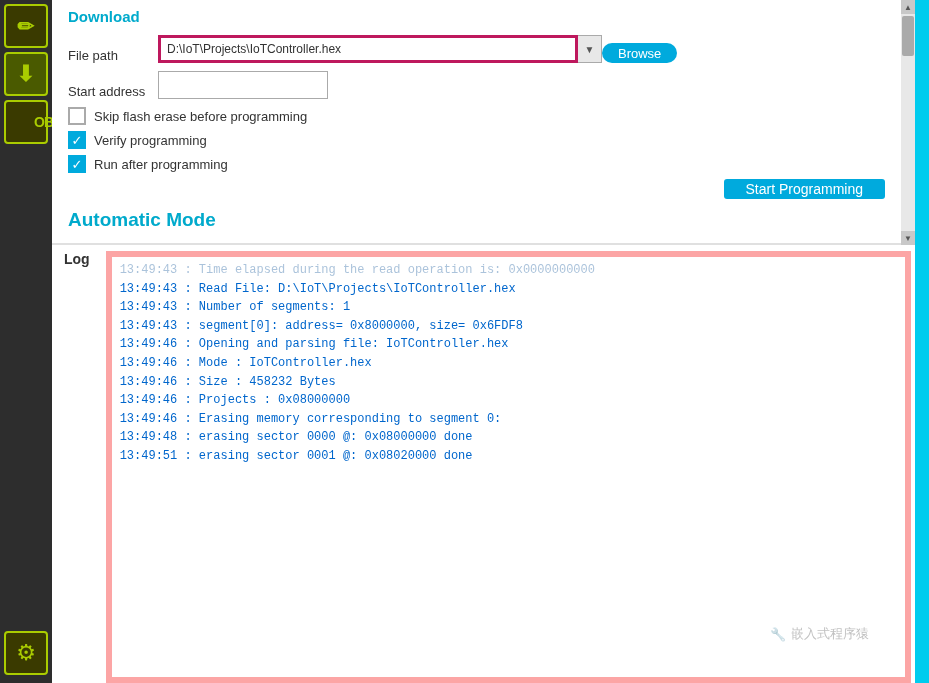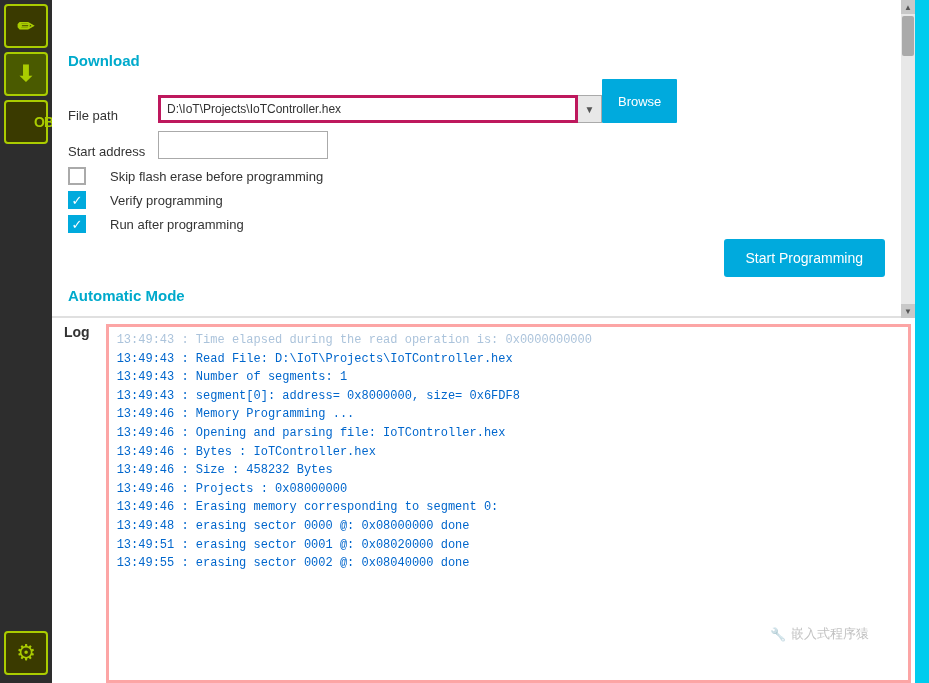--- a/index.html
+++ b/index.html
@@ -64,21 +64,20 @@
       background: #ffffff;
       overflow: hidden;
     }
 
     
     .download-section {
       padding: 8px 16px 12px 16px;
       background: #fff;
       border-bottom: 2px solid #e0e0e0;
       flex-shrink: 0;
-      margin-top: 44px;
     }
     .section-title {
       color: #00aacc;
       font-size: 15px;
       font-weight: bold;
       margin-bottom: 10px;
     }
     .form-row {
       display: flex;
       align-items: flex-end;
@@ -106,43 +105,43 @@
       border-left: none;
       background: #e8e8e8;
       display: flex;
       align-items: center;
       justify-content: center;
       cursor: pointer;
       font-size: 10px;
       color: #555;
     }
     .browse-btn {
-      height: 44px;
+      height: 20px;
       padding: 0 16px;
       background: #00aadd;
       color: #fff;
       border: none;
-      border-radius: 1px;
+      border-radius: 10px;
       font-size: 13px;
       cursor: pointer;
     }
     .start-address-input {
       width: 170px;
       height: 28px;
       border: 1px solid #aaa;
       padding: 2px 6px;
       font-size: 12px;
       background: #fff;
     }
     .checkbox-row {
       display: flex;
       align-items: center;
       margin-bottom: 6px;
       margin-left: 0;
-      gap: 24px;
+      gap: 8px;
     }
     .checkbox-box {
       width: 18px;
       height: 18px;
       border: 2px solid #aaa;
       background: #fff;
       display: flex;
       align-items: center;
       justify-content: center;
       cursor: pointer;
@@ -162,32 +161,32 @@
       font-size: 13px;
       color: #333;
     }
     .start-programming-row {
       display: flex;
       justify-content: flex-end;
       margin-top: 6px;
       margin-right: 0;
     }
     .start-programming-btn {
-      height: 38px;
+      height: 20px;
       padding: 0 22px;
       background: #00aadd;
       color: #fff;
       border: none;
       border-radius: 3px;
       font-size: 14px;
       cursor: pointer;
     }
     .automatic-mode-title {
       color: #00aacc;
-      font-size: 15px;
+      font-size: 19px;
       font-weight: bold;
       margin-top: 10px;
     }
 
     
     .download-wrapper {
       display: flex;
       flex: 0 0 auto;
     }
     .download-main {
@@ -230,21 +229,21 @@
     }
     .log-title {
       font-size: 14px;
       font-weight: bold;
       color: #333;
       padding: 0 12px 4px 12px;
     }
     .log-content {
       flex: 1;
       background: #fff;
-      border: 3px solid #fca5a5;
+      border: 6px solid #fca5a5;
       margin: 0 4px;
       overflow-y: auto;
       font-family: Consolas, 'Courier New', monospace;
       font-size: 12px;
       color: #0066cc;
       padding: 4px 8px;
       line-height: 1.55;
     }
 
     
@@ -339,29 +338,27 @@
     </div>
   </div>
 
   <div class="log-section">
     <div class="log-title">Log</div>
     <div class="log-content" id="log-content">
     <div style="color: rgb(136, 170, 204); opacity: 0.7;">13:49:43  : Time elapsed during the read operation is: 0x0000000000</div>
         <div>13:49:43  : Read File: D:\IoT\Projects\IoTController.hex</div>
         <div>13:49:43  : Number of segments: 1</div>
         <div>13:49:43  : segment[0]: address= 0x8000000,  size= 0x6FDF8</div>
-        <div>13:49:46  : Memory Programming ...</div>
         <div>13:49:46  : Opening and parsing file: IoTController.hex</div>
-        <div>13:49:46  : Bytes : IoTController.hex</div>
+        <div>13:49:46  : Mode : IoTController.hex</div>
         <div>13:49:46  : Size : 458232 Bytes</div>
         <div>13:49:46  : Projects : 0x08000000</div>
         <div>13:49:46  : Erasing memory corresponding to segment 0:</div>
         <div>13:49:48  : erasing sector 0000 @: 0x08000000 done</div>
         <div>13:49:51  : erasing sector 0001 @: 0x08020000 done</div>
-        <div>13:49:55  : erasing sector 0002 @: 0x08040000 done</div>
       </div>
   </div>
 
 </div>
 
 <div class="right-panel"></div>
 
 <div class="watermark">
   <span>🔧</span>
   <span>嵌入式程序猿</span>

